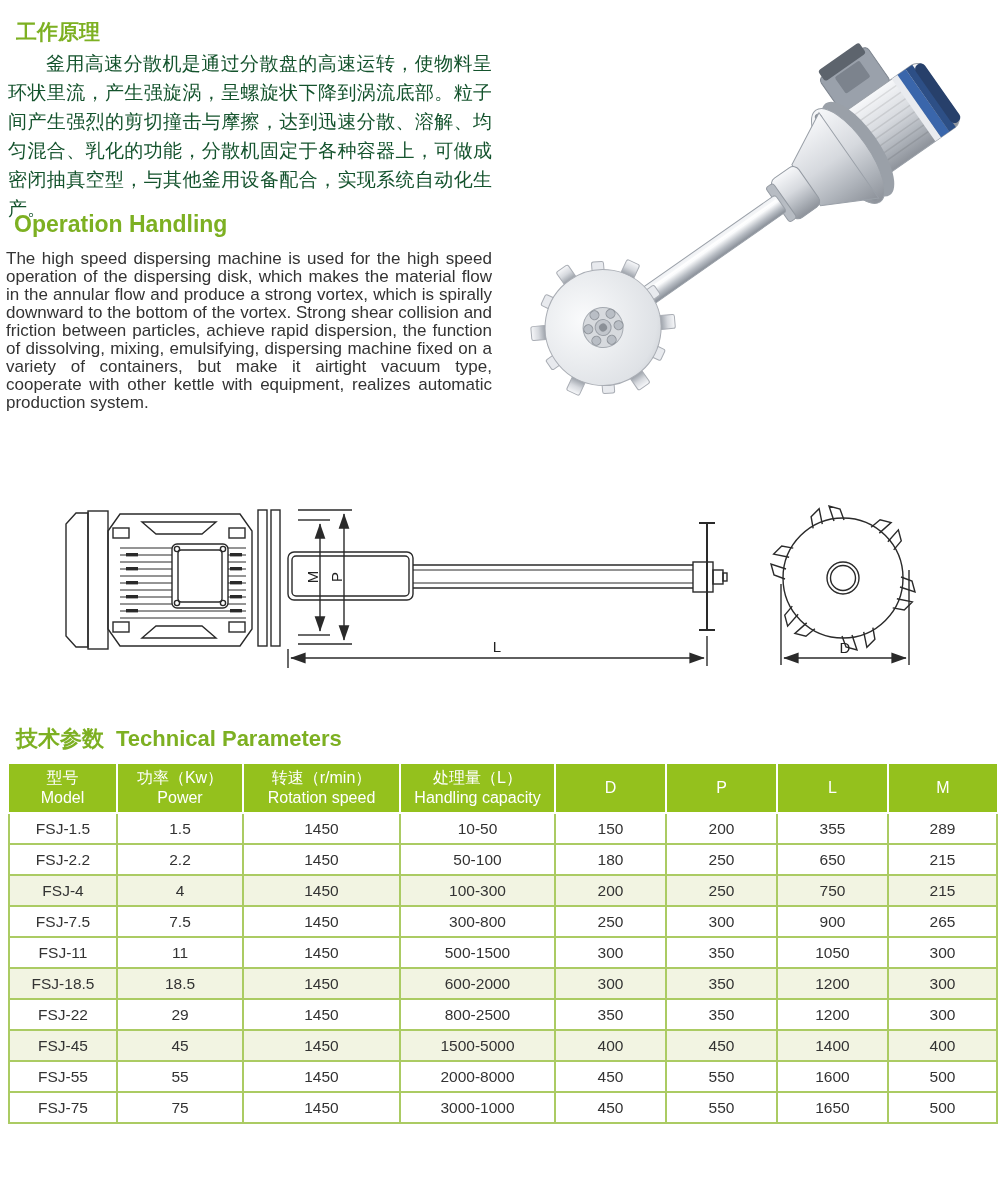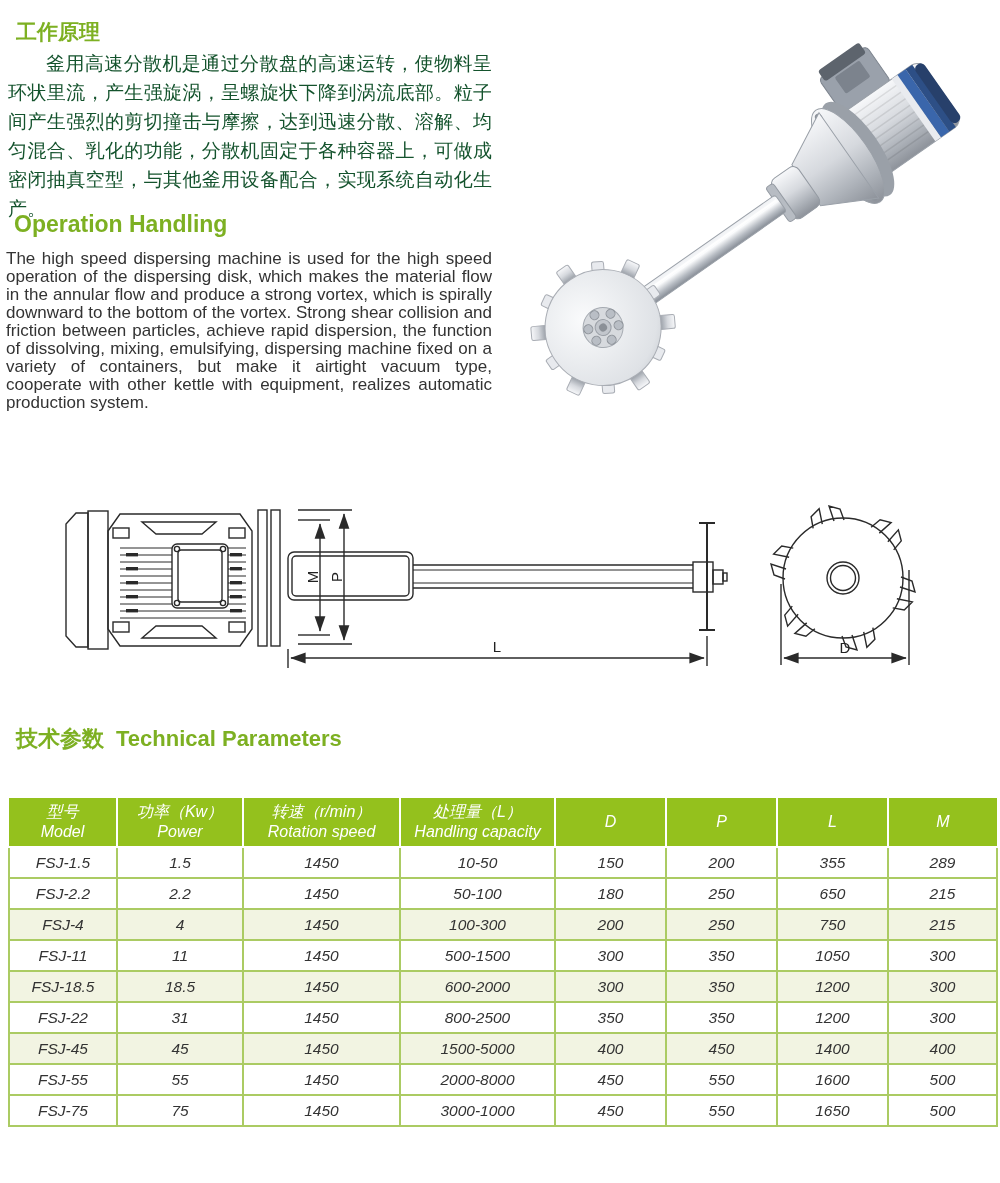--- a/index.html
+++ b/index.html
@@ -12,22 +12,22 @@
            text-align:justify;text-indent:2em;color:#14532d;}
   #en-title{position:absolute;left:6px;top:203px;font-size:23px;}
   #en-body{position:absolute;left:6px;top:233px;width:486px;font-size:17px;line-height:18px;
            text-align:justify;color:#333;}
   #param-title{position:absolute;left:8px;top:716px;font-size:22px;}
   #param-title .en-part{margin-left:12px;}
   
   #photo-svg{position:absolute;left:530px;top:38px;width:470px;height:430px;}
   #drawing-svg{position:absolute;left:55px;top:488px;width:945px;height:212px;}
   
-  #param-table{position:absolute;left:8px;top:798px;width:988px;border-collapse:collapse;
-               table-layout:fixed;font-size:15.5px;font-style:italic;}
+  #param-table{position:absolute;left:8px;top:764px;width:988px;border-collapse:collapse;
+               table-layout:fixed;font-size:15.5px;}
   #param-table th{background:var(--table-header-bg);color:#fff;font-weight:normal;
                   border:2px solid #fff;border-top:none;height:48px;padding:0;
                   vertical-align:middle;text-align:center;font-size:16px;line-height:20px;}
   #param-table th:first-child{border-left:none;}
   #param-table th:last-child{border-right:none;}
   #param-table td{border:2px solid var(--table-border);height:29px;text-align:center;
                   color:#333;padding:0;background:#fff;}
   #param-table tr.alt td{background:var(--row-alt-bg);}
   .dimtext{font-size:15px;fill:#222;}
 </style>
@@ -329,20 +329,30 @@
           <td>FSJ-4</td>
           <td>4</td>
           <td>1450</td>
           <td>100-300</td>
           <td>200</td>
           <td>250</td>
           <td>750</td>
           <td>215</td>
         </tr>
         <tr>
+          <td>FSJ-7.5</td>
+          <td>7.5</td>
+          <td>1450</td>
+          <td>300-800</td>
+          <td>250</td>
+          <td>300</td>
+          <td>900</td>
+          <td>265</td>
+        </tr>
+        <tr>
           <td>FSJ-11</td>
           <td>11</td>
           <td>1450</td>
           <td>500-1500</td>
           <td>300</td>
           <td>350</td>
           <td>1050</td>
           <td>300</td>
         </tr>
         <tr class="alt">
@@ -350,21 +360,21 @@
           <td>18.5</td>
           <td>1450</td>
           <td>600-2000</td>
           <td>300</td>
           <td>350</td>
           <td>1200</td>
           <td>300</td>
         </tr>
         <tr>
           <td>FSJ-22</td>
-          <td>31</td>
+          <td>29</td>
           <td>1450</td>
           <td>800-2500</td>
           <td>350</td>
           <td>350</td>
           <td>1200</td>
           <td>300</td>
         </tr>
         <tr class="alt">
           <td>FSJ-45</td>
           <td>45</td>

